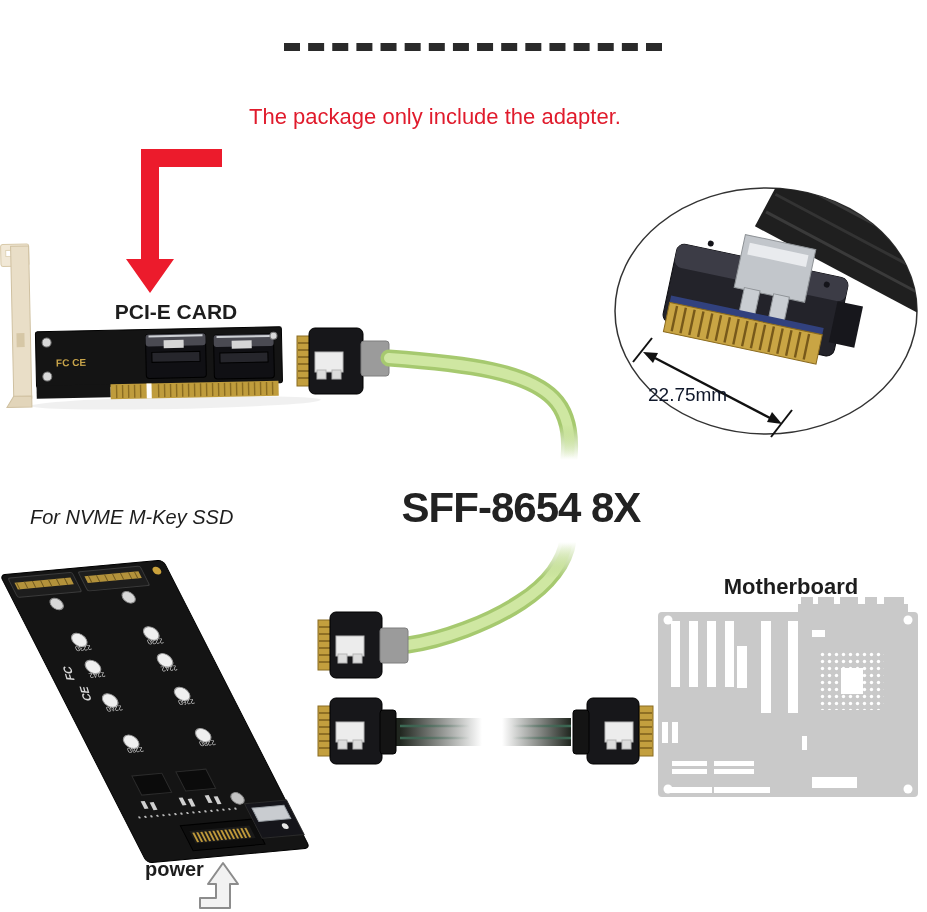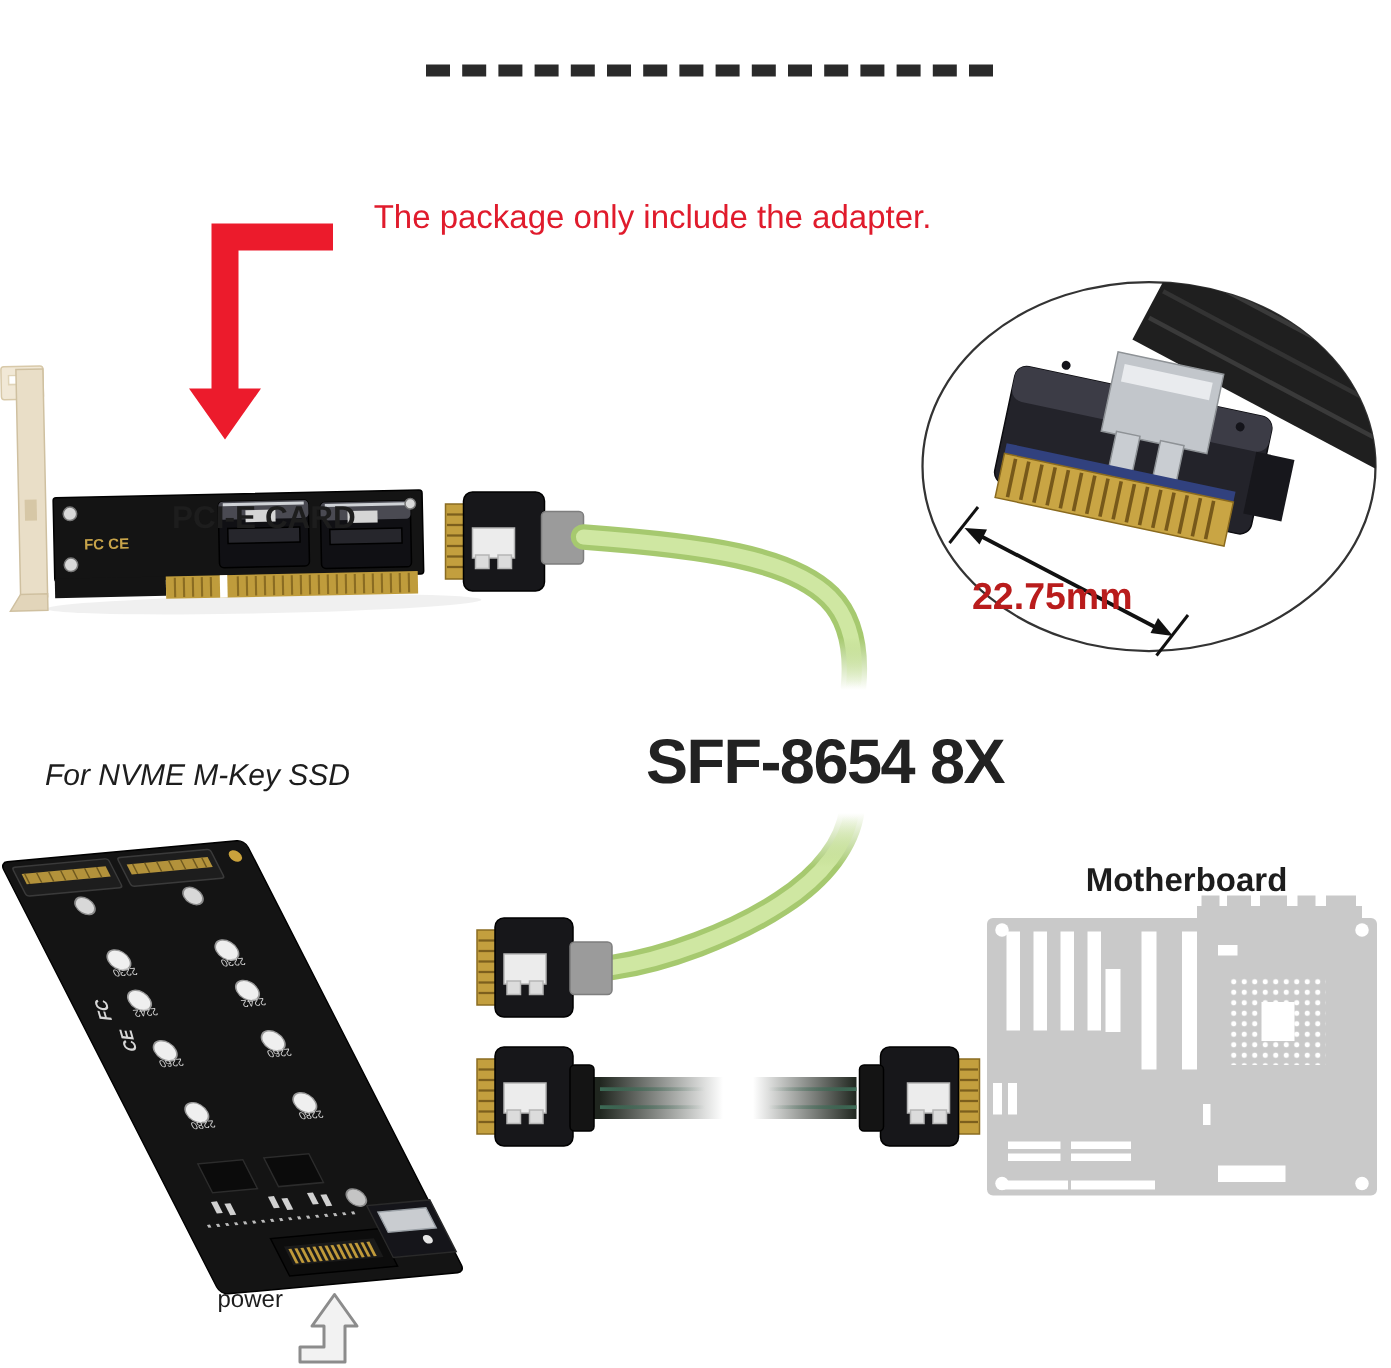--- a/index.html
+++ b/index.html
@@ -4,28 +4,28 @@
 <style>
   html,body{margin:0;padding:0;background:#ffffff;}
   #canvas{
     position:relative;width:927px;height:912px;background:#ffffff;
     font-family:"Liberation Sans", sans-serif;overflow:hidden;
   }
   .txt{position:absolute;white-space:nowrap;color:#1d1d1d;}
   .centered{transform:translateX(-50%);}
   #title{top:0px;left:470px;font-size:41px;font-weight:bold;letter-spacing:-1px;color:#1c1c1c;}
   #title-dashes{position:absolute;left:284px;top:43px;width:378px;height:0;border-top:8px dashed #2a2a2a;}
-  #notice-line1{top:104px;left:435px;font-size:22px;color:#e01b2c;margin-top:28px;}
+  #notice-line1{top:104px;left:435px;font-size:22px;color:#e01b2c;}
   #notice-line2{top:136px;left:434px;font-size:22px;color:#e01b2c;}
-  #pcie-label{top:300px;left:176px;font-size:21px;font-weight:bold;margin-top:34px;}
-  #dim-label{top:384px;left:648px;font-size:25px;color:#b91c1c;font-weight:bold;}
-  #sff-label{top:484px;left:521px;font-size:42px;font-weight:bold;letter-spacing:-1px;color:#222;margin-left:29px;}
+  #pcie-label{top:300px;left:176px;font-size:21px;font-weight:bold;}
+  #dim-label{top:384px;left:648px;font-size:19px;color:#0f172a;}
+  #sff-label{top:484px;left:521px;font-size:42px;font-weight:bold;letter-spacing:-1px;color:#222;}
   #nvme-label{top:506px;left:30px;font-size:20px;font-style:italic;}
   #mb-label{top:574px;left:791px;font-size:22px;font-weight:bold;}
-  #power-label{top:858px;left:145px;font-size:16px;font-weight:normal;}
+  #power-label{top:858px;left:145px;font-size:20px;font-weight:bold;}
   #art{position:absolute;left:0;top:0;}
 </style>
 </head>
 <body>
 
 <div id="canvas">
 
   <svg id="art" width="927" height="912" viewBox="0 0 927 912">
     <defs>
       <clipPath id="clipEllipse">

